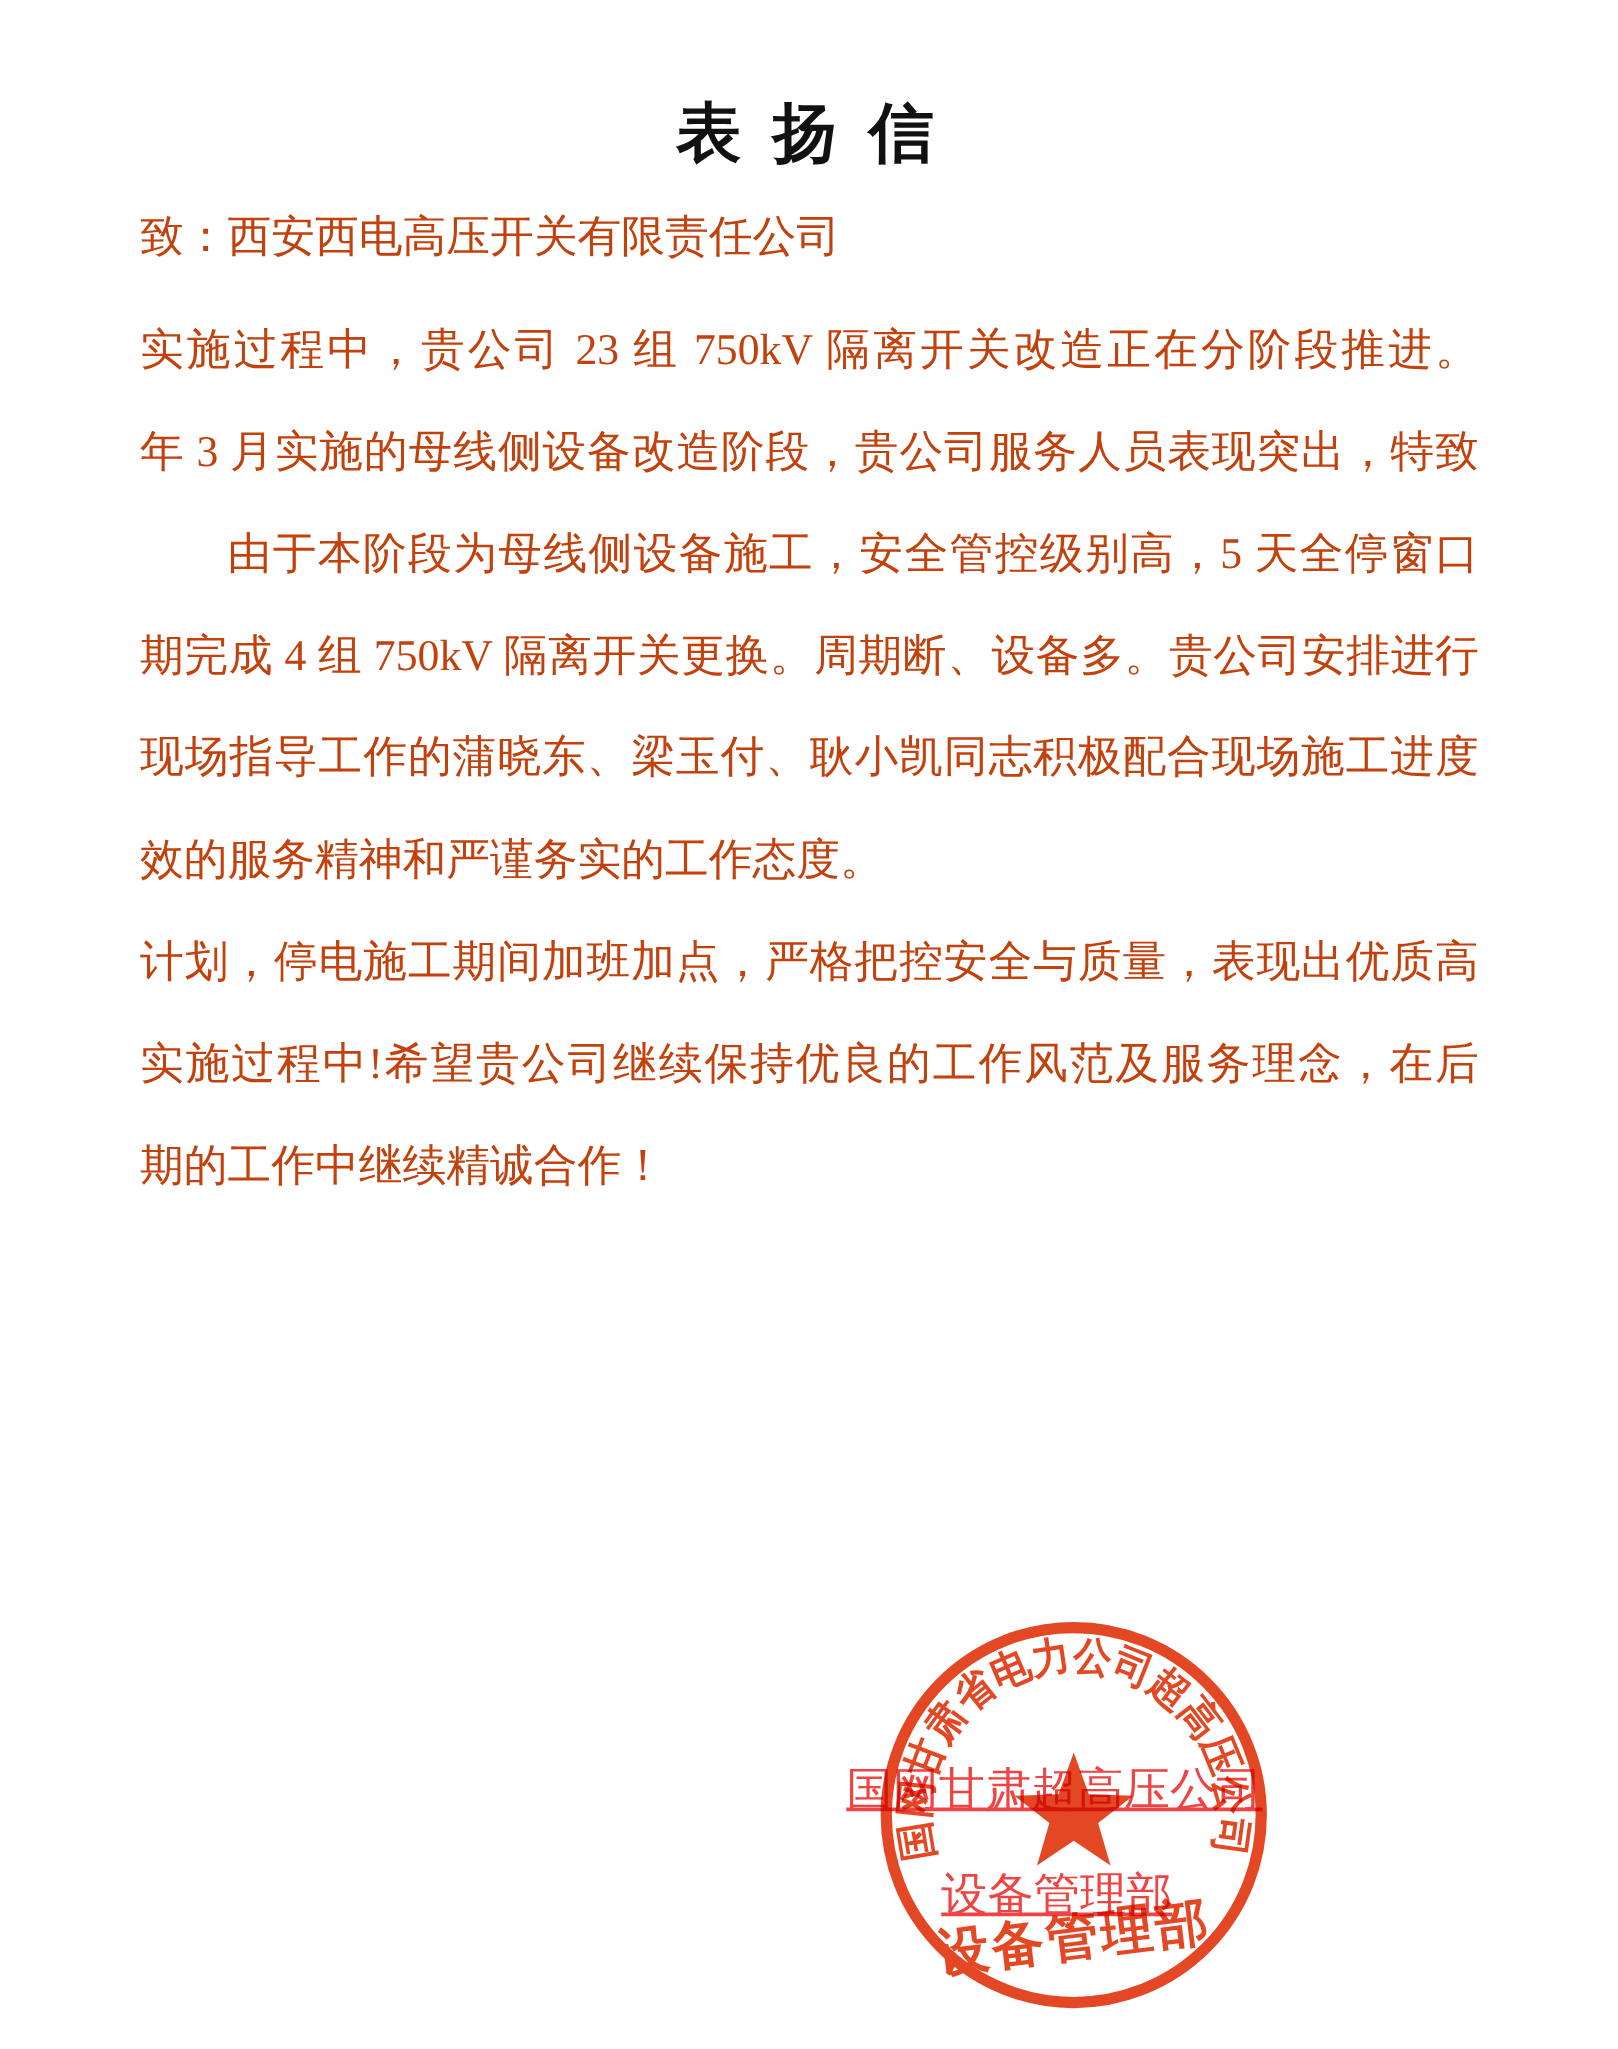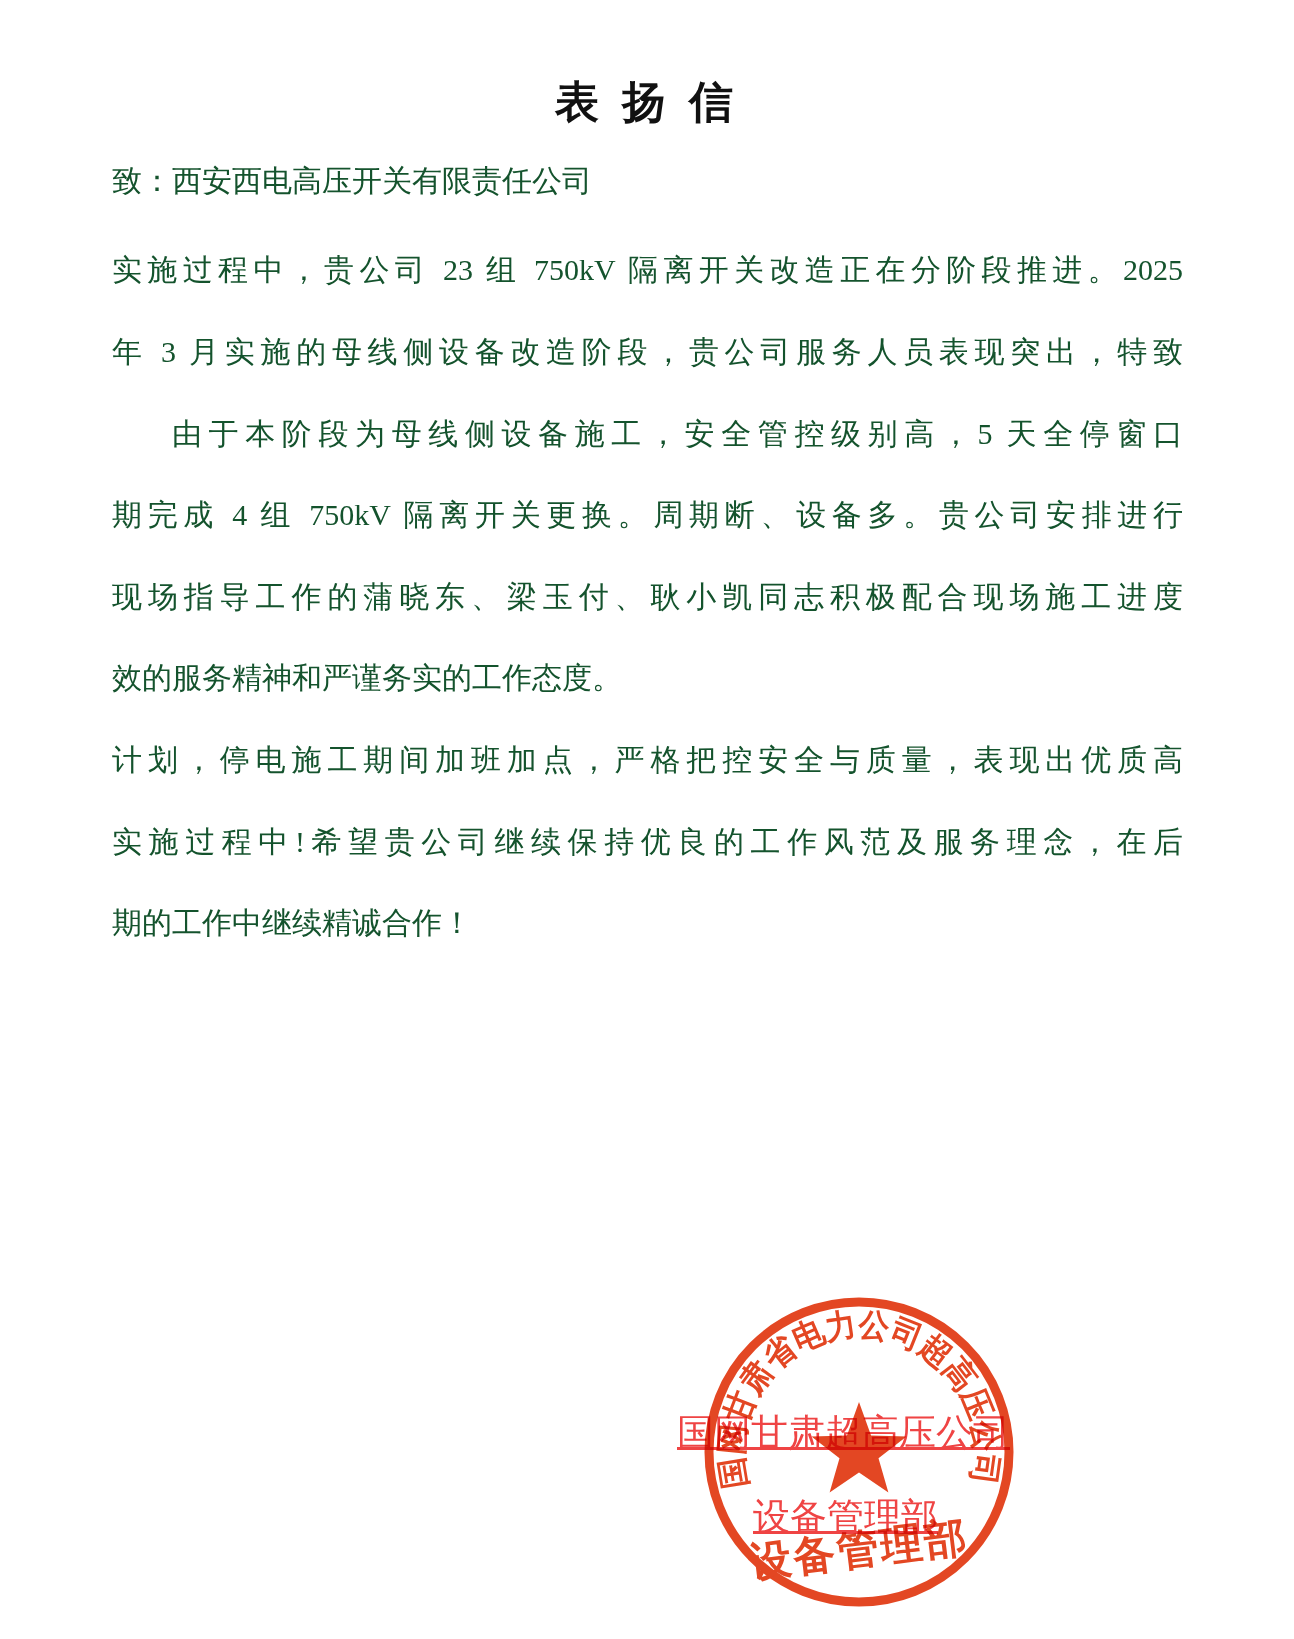--- a/index.html
+++ b/index.html
@@ -9,38 +9,38 @@
     font-family:"Liberation Serif","DejaVu Serif",serif;
     color:#161616;
     position:relative;
     overflow:hidden;
   }
   .page { position:absolute; inset:0; }
 
   .title {
     margin:77px 0 10px 0;
     text-align:center;
-    font-size:44px;
+    font-size:52px;
     font-weight:bold;
     letter-spacing:6px;
     line-height:1.2;
     color:#111;
   }
 
   .body-text { margin:0 111px 0 112px; }
 
   .ln {
-    font-size:30px;
+    font-size:35px;
     height:81.6px;
     line-height:81.6px;
     white-space:normal;
     overflow:hidden;
     text-align:justify;
     text-align-last:justify;
-    color:#14532d;
+    color:#c2410c;
   }
   .ln.flush  { text-align:left; text-align-last:left; }
   .ln.indent { text-indent:2em; }
   .ln.first  { margin-bottom:8px; }
 
   .sig {
     position:absolute;
     font-size:37px;
     line-height:1;
     color:#ef4444;

